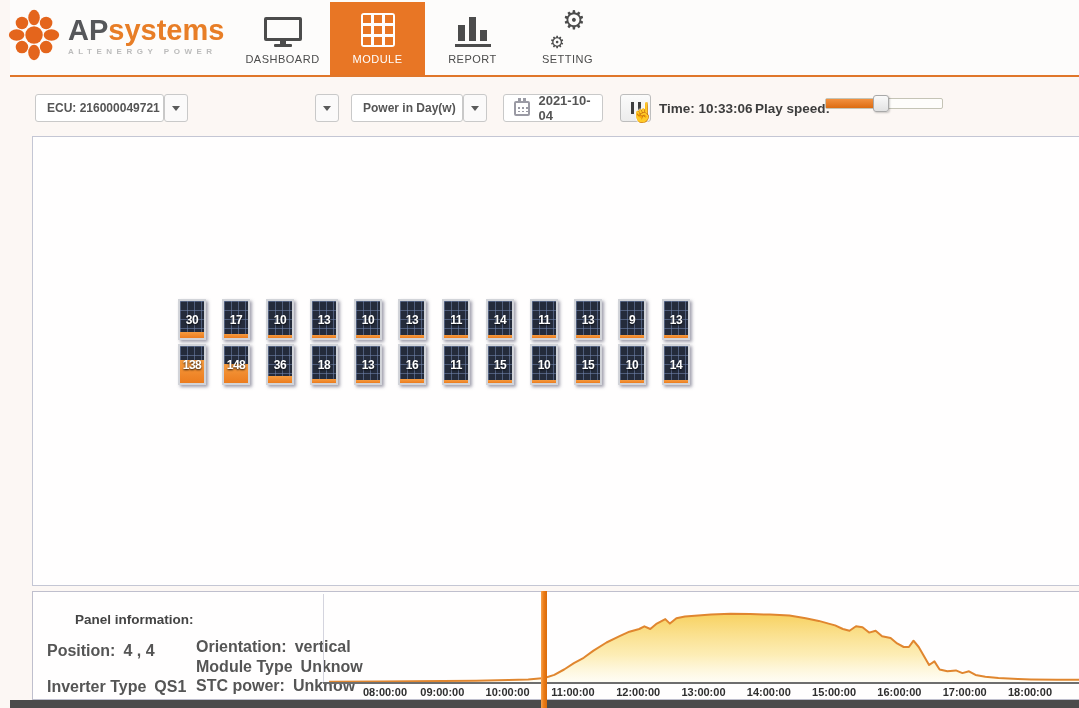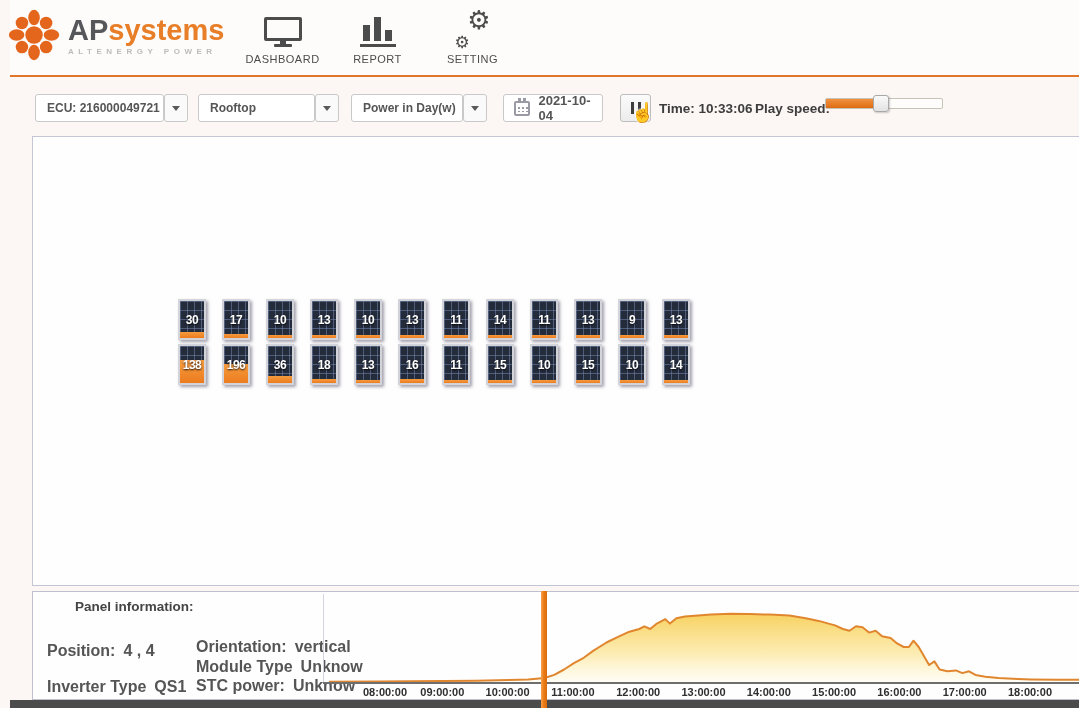--- a/index.html
+++ b/index.html
@@ -136,20 +136,34 @@
 
     <div class="nav">
       <div class="nav-item">
         <div class="icon-monitor">
             <div class="scr"></div>
             <div class="neck"></div>
             <div class="base"></div>
           </div>
         <div class="nav-label">DASHBOARD</div>
       </div>
+      <div class="nav-item active">
+        <div class="icon-grid">
+            <i></i>
+            <i></i>
+            <i></i>
+            <i></i>
+            <i></i>
+            <i></i>
+            <i></i>
+            <i></i>
+            <i></i>
+          </div>
+        <div class="nav-label">MODULE</div>
+      </div>
       <div class="nav-item">
         <div class="icon-bars">
             <i></i>
             <i></i>
             <i></i>
             <div class="bl"></div>
           </div>
         <div class="nav-label">REPORT</div>
       </div>
       <div class="nav-item">
@@ -161,21 +175,20 @@
       </div>
     </div>
   </div>
 
   <div class="toolbar">
     <div class="tb-abs selbox" style="left:25px; width:129px;">ECU: 216000049721</div>
     <div class="tb-abs arrowbtn" style="left:154px;">
         <span class="chev"></span>
       </div>
 
-    <div class="tb-abs selbox" style="left:188px; width:117px;">Rooftop</div>
     <div class="tb-abs arrowbtn" style="left:305px;">
         <span class="chev"></span>
       </div>
 
     <div class="tb-abs selbox" style="left:341px; width:112px;">Power in Day(w)</div>
     <div class="tb-abs arrowbtn" style="left:453px;">
         <span class="chev"></span>
       </div>
 
     <div class="tb-abs datebox" style="left:493px; width:100px;">
@@ -267,21 +280,21 @@
         </div>
         <div class="panel-row">
           <div class="panel">
             <div class="screen"></div>
             <div class="fill" style="height:62.339999999999996%"></div>
             <div class="num">138</div>
           </div>
           <div class="panel">
             <div class="screen"></div>
             <div class="fill" style="height:50.73%"></div>
-            <div class="num">196</div>
+            <div class="num">148</div>
           </div>
           <div class="panel">
             <div class="screen"></div>
             <div class="fill" style="height:18.48%"></div>
             <div class="num">36</div>
           </div>
           <div class="panel">
             <div class="screen"></div>
             <div class="fill" style="height:10.74%"></div>
             <div class="num">18</div>
@@ -325,21 +338,21 @@
             <div class="screen"></div>
             <div class="fill" style="height:9.02%"></div>
             <div class="num">14</div>
           </div>
         </div>
       </div>
   </div>
 
   <div class="bottom-box">
     <div class="pi">
-      <div class="t" style="left:14px; top:7px;padding-left:28px;">Panel information:</div>
+      <div class="t" style="left:14px; top:20px;padding-left:28px;">Panel information:</div>
       <div class="row" style="left:14px; top:50px;">
         <span class="lab">Position:</span><span>4 , 4</span>
       </div>
       <div class="row" style="left:14px; top:86px;">
         <span class="lab">Inverter Type</span><span>QS1</span>
       </div>
       <div class="row" style="left:163px; top:46px;">
         <span class="lab">Orientation:</span><span>vertical</span>
       </div>
       <div class="row" style="left:163px; top:66px;">

